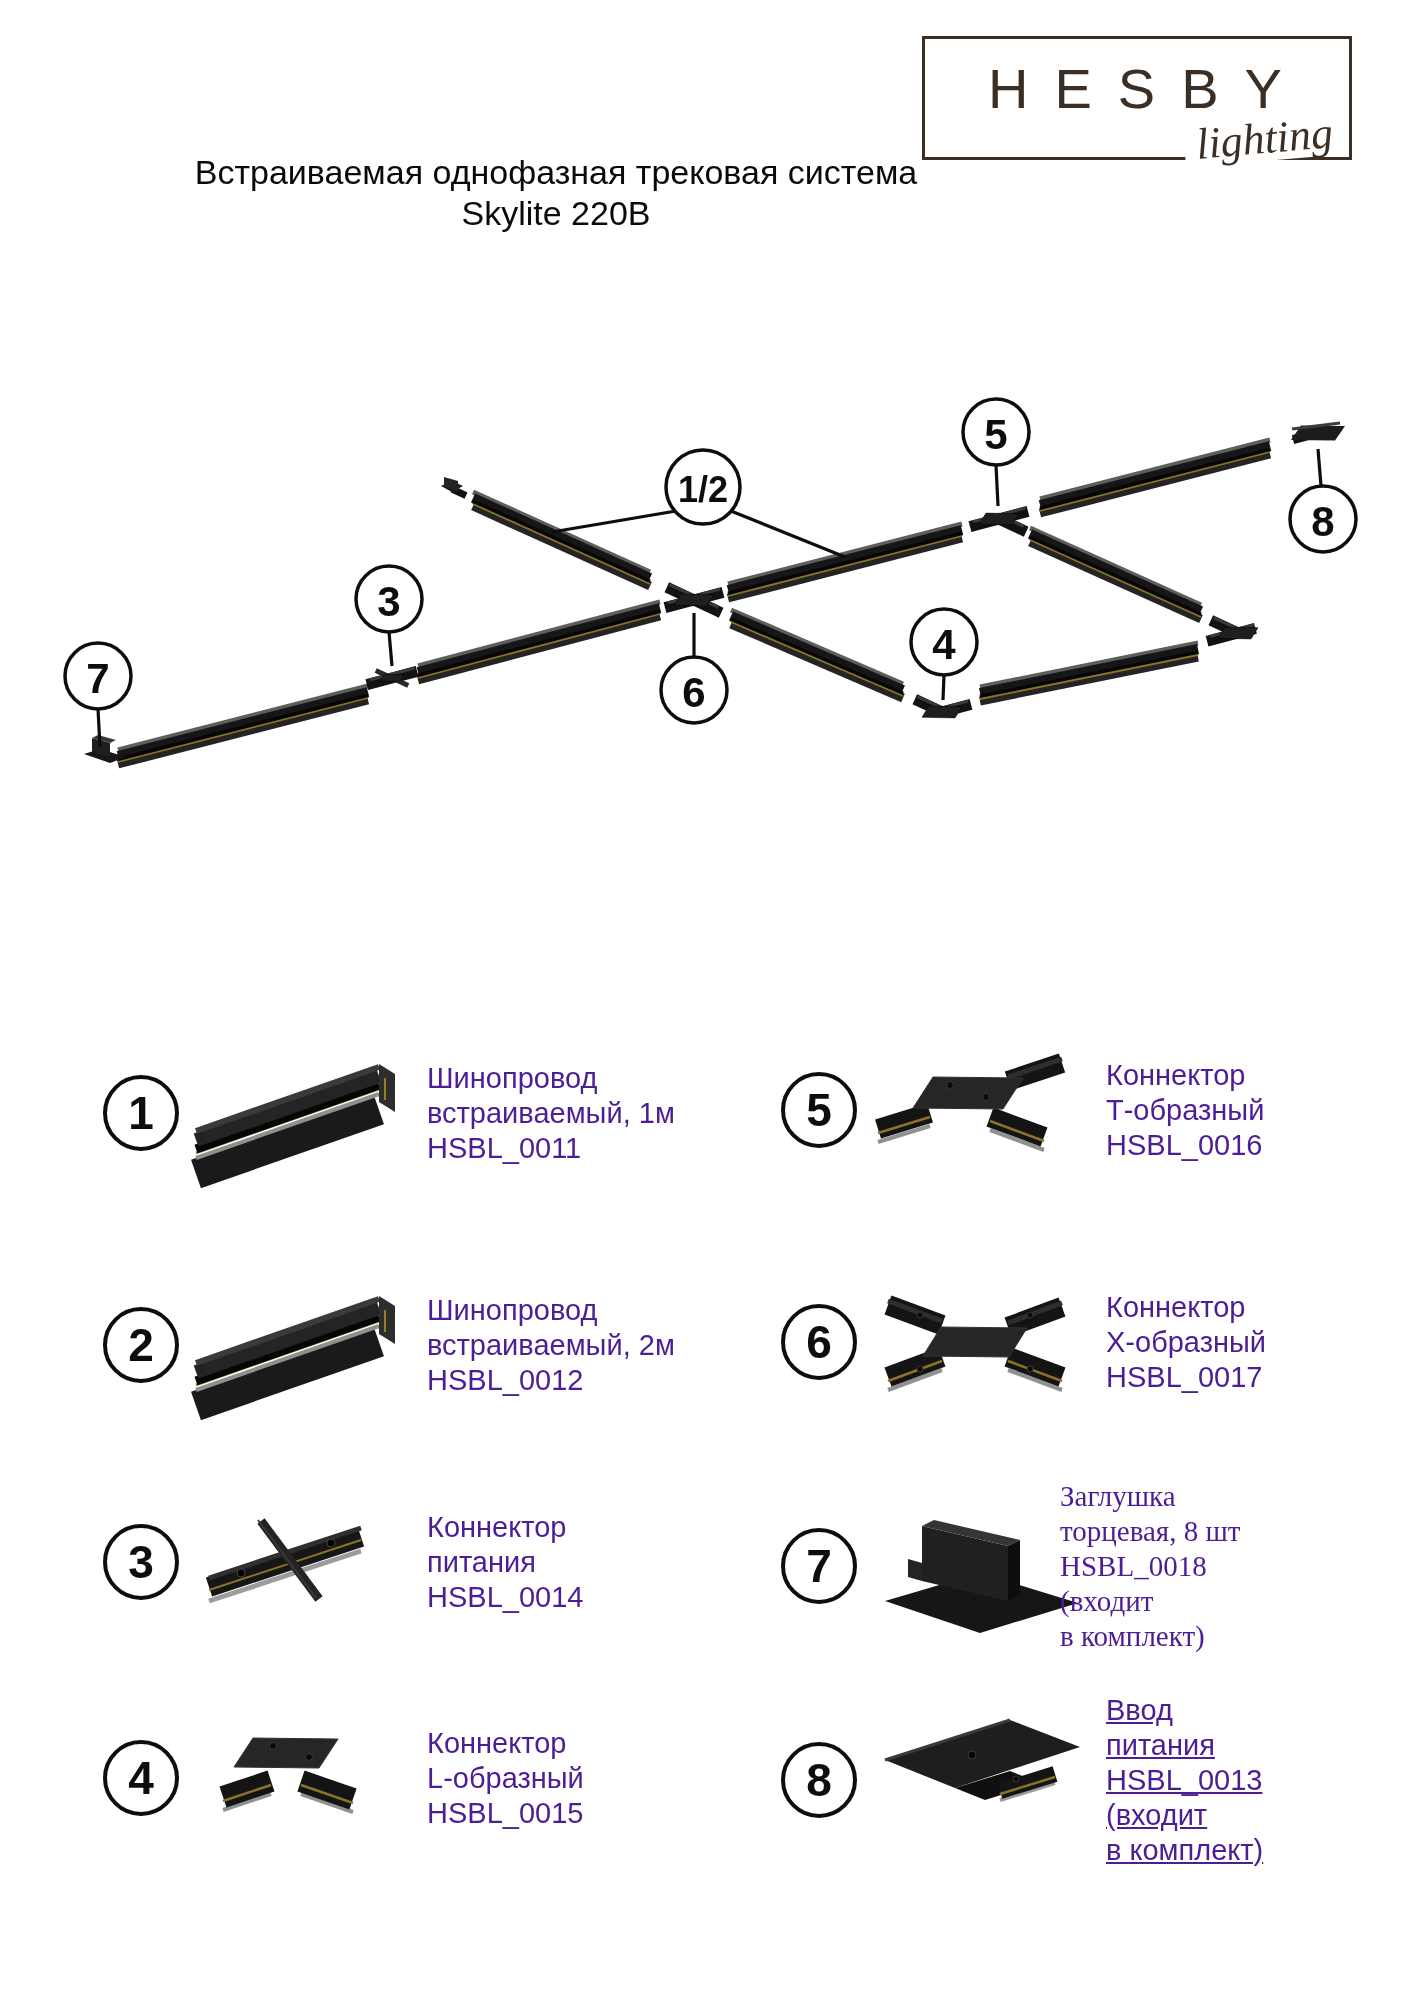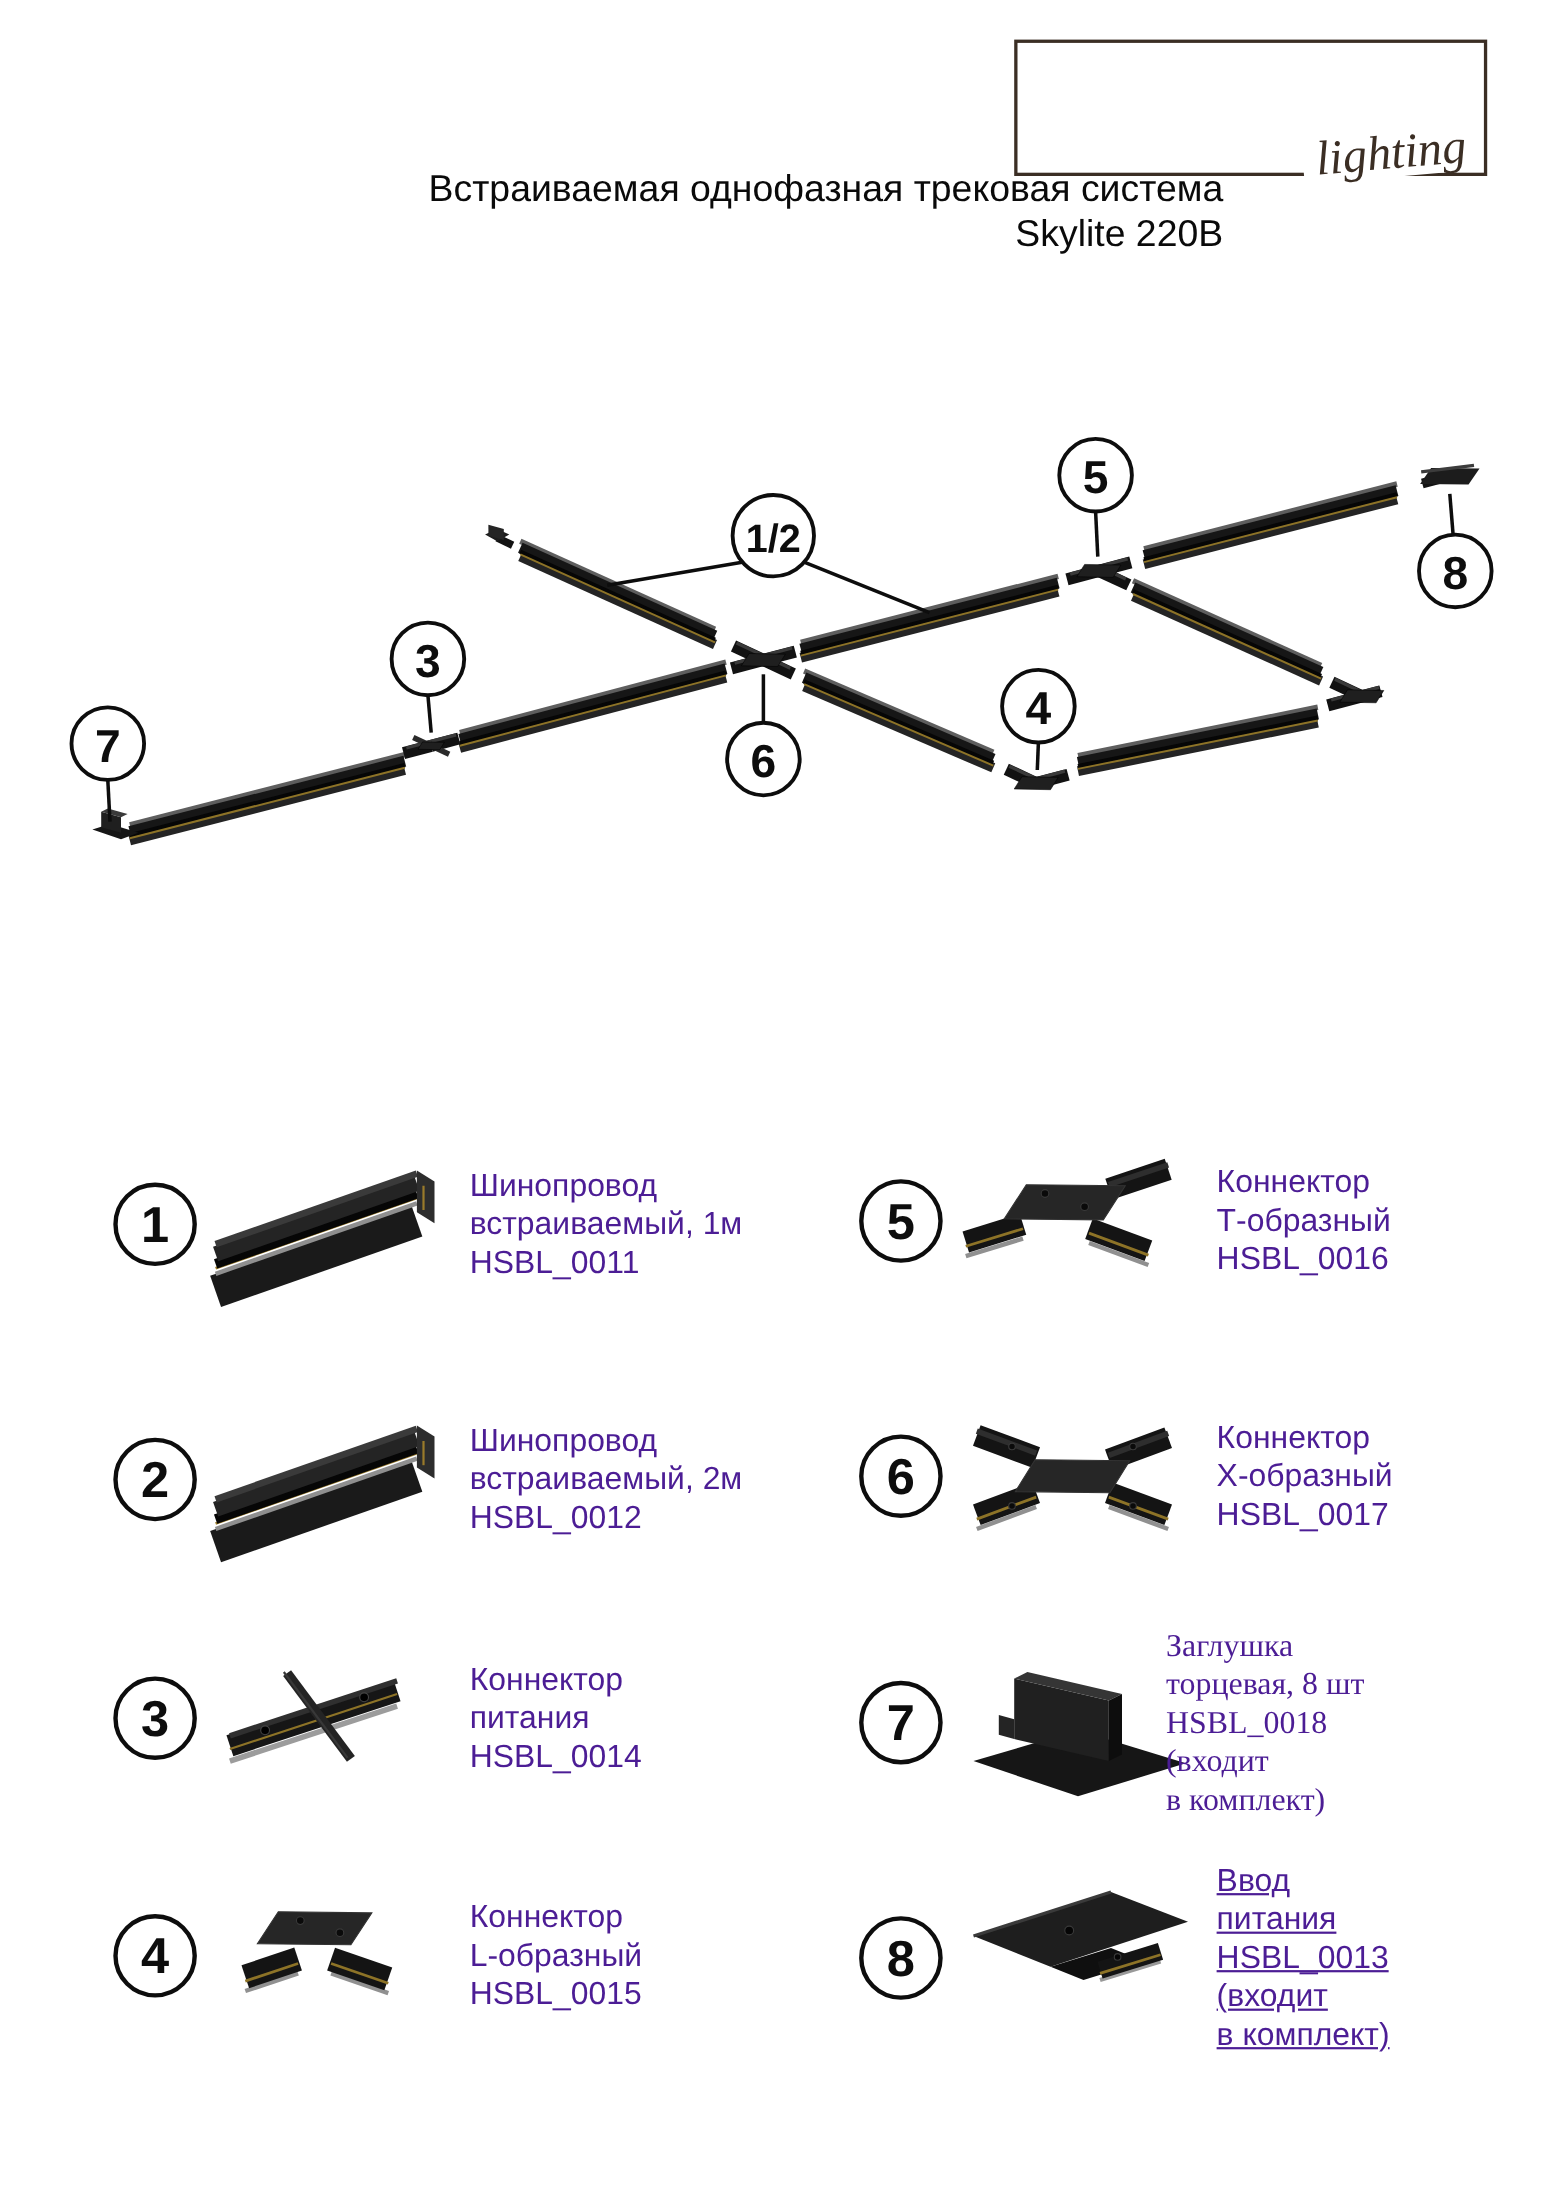--- a/index.html
+++ b/index.html
@@ -18,40 +18,41 @@
     color:#3b2e24;line-height:1;
   }
   .subbrand{
     position:absolute;right:4px;top:78px;
     font-family:"Liberation Serif",serif;font-style:italic;
     font-size:44px;color:#3b2e24;background:#ffffff;
     padding:0 12px;line-height:1.0;transform:rotate(-5deg);
   }
   
   .title{
-    position:absolute;left:0;top:152px;width:1112px;text-align:right;
+    position:absolute;left:0;top:152px;width:1112px;text-align:center;
     font-size:34px;line-height:41px;font-weight:500;color:#0a0a0a;
   }
   
   #diagram{position:absolute;left:0;top:0;width:1414px;height:1999px;pointer-events:none}
   
   .lnum{
     position:absolute;width:76px;height:76px;box-sizing:border-box;
     border:4px solid #0d0d0d;border-radius:50%;background:#fff;
     display:flex;align-items:center;justify-content:center;
     font-size:46px;font-weight:600;color:#0d0d0d;
   }
   .ltext{position:absolute;font-size:29px;line-height:35px;font-weight:400;color:#4c1d95}
   .ltext div{white-space:nowrap}
   .prod{position:absolute}
 </style>
 </head>
 <body>
 
 <div class="logo-box">
+  <div class="brand">HESBY</div>
   <div class="subbrand">lighting</div>
 </div>
 
 <div class="title">
   <div>Встраиваемая однофазная трековая система</div>
   <div>Skylite 220В</div>
 </div>
 
 <svg id="diagram" viewBox="0 0 1414 1999">
     <g>

